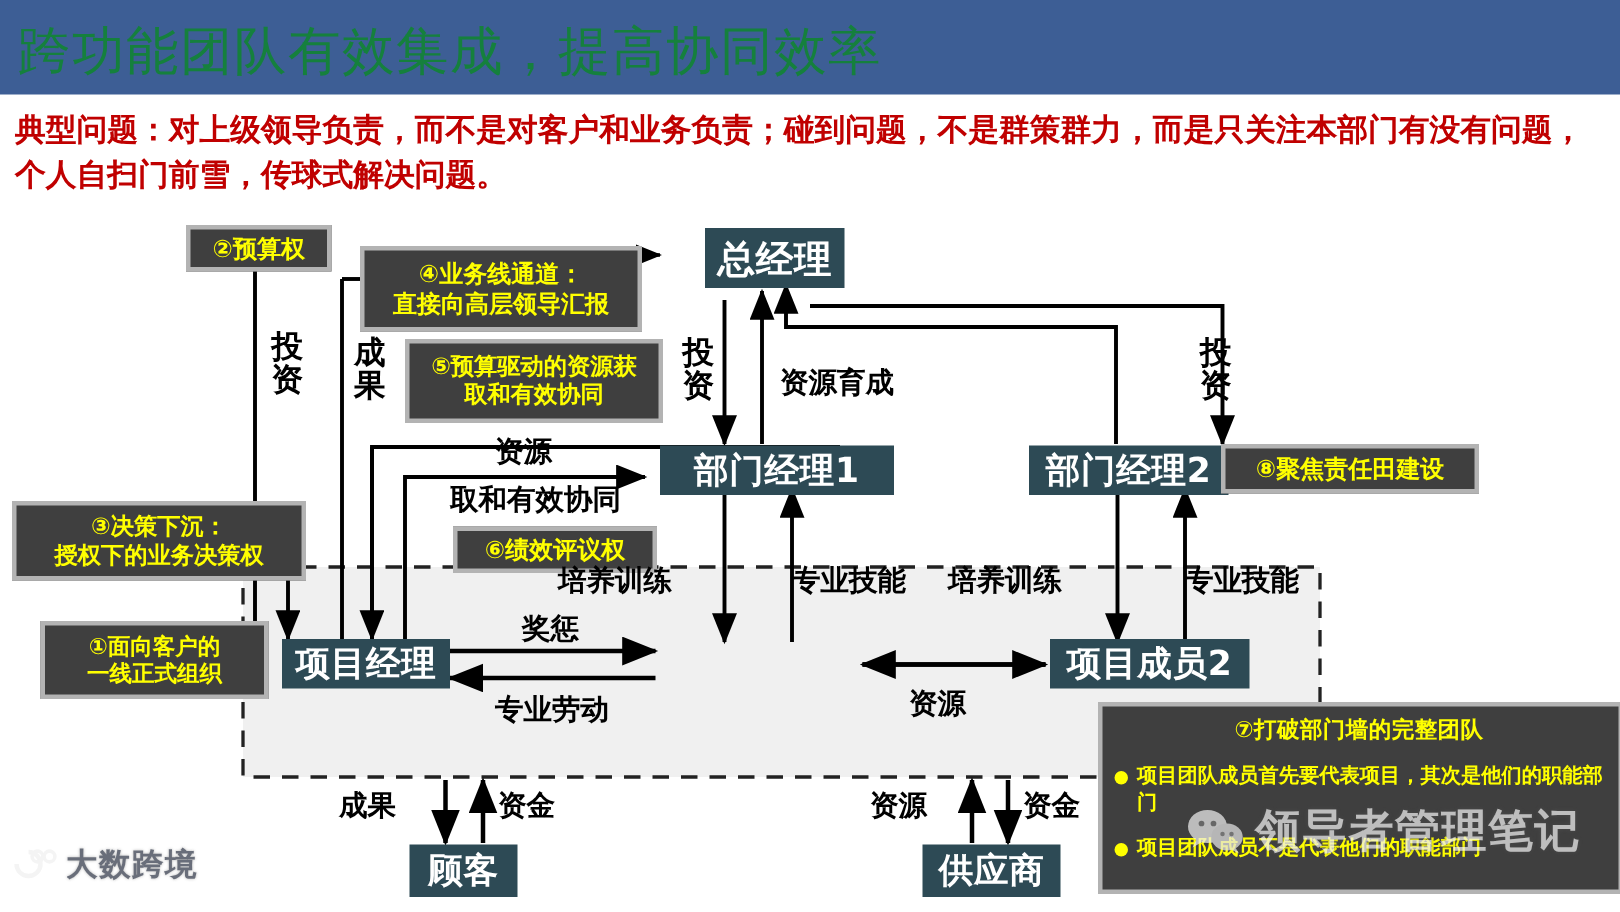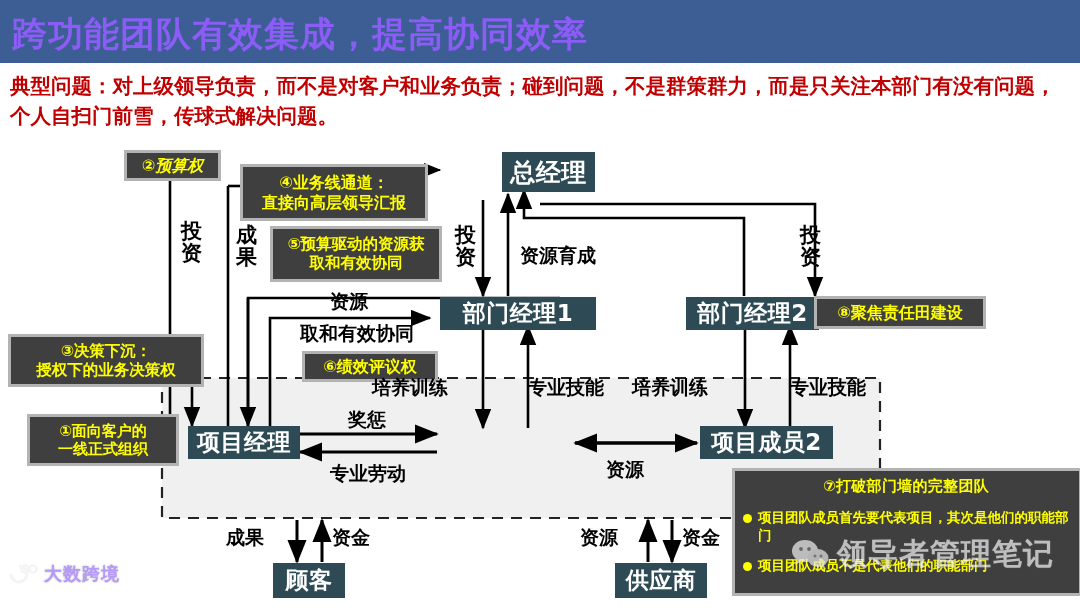--- a/index.html
+++ b/index.html
@@ -11,21 +11,21 @@
   }
   #page { position: relative; width: 1080px; height: 608px; background:#fff; }
 
   
   .header-bar {
     position: absolute; left: 0; top: 0; width: 1080px; height: 63px;
     background: #3d5e95;
   }
   .header-title {
     position: absolute; left: 12px; top: 11px;
-    font-size: 35px; font-weight: bold; color: #8b5cf6;
+    font-size: 35px; font-weight: normal; color: #15803d;
     letter-spacing: 1px; white-space: nowrap;
   }
   .subtitle {
     position: absolute; left: 10px; top: 72px; width: 1062px;
     font-size: 20.5px; font-weight: bold; color: #c00000;
     line-height: 1.45; letter-spacing: 0px;
   }
 
   
   .canvas { position: absolute; left: 0; top: 138px; width: 1080px; height: 470px; }
@@ -84,21 +84,21 @@
   }
   .c7-text { font-size: 13.5px; font-weight: bold; line-height: 1.3; }
 
   
   .wm-left {
     position: absolute; left: 8px; top: 562px;
     display: flex; align-items: center; gap: 6px;
     opacity: 0.62;
   }
   .wm-left-text {
-    font-size: 18px; font-weight: bold; color: #8b5cf6;
+    font-size: 21px; font-weight: bold; color: #0f172a;
     text-shadow: 0 0 2px rgba(120,120,120,.9);
     letter-spacing: 1px;
   }
   .wm-center {
     position: absolute; left: 790px; top: 534px;
     display: flex; align-items: center; gap: 7px;
     opacity: 0.72; pointer-events: none;
   }
   .wm-center-text {
     font-size: 30px; font-weight: bold; color: #f0f0f0;
@@ -160,21 +160,21 @@
       <line x1="575" y1="305" x2="697" y2="305" stroke="#000" stroke-width="3" marker-end="url(#ah)"></line>
       <line x1="697" y1="305" x2="575" y2="305" stroke="#000" stroke-width="3" marker-end="url(#ah)"></line>
 
       <line x1="297" y1="382" x2="297" y2="424" stroke="#000" stroke-width="3" marker-end="url(#ah)"></line>
       <line x1="322" y1="424" x2="322" y2="382" stroke="#000" stroke-width="3" marker-end="url(#ah)"></line>
 
       <line x1="648" y1="424" x2="648" y2="382" stroke="#000" stroke-width="3" marker-end="url(#ah)"></line>
       <line x1="672" y1="382" x2="672" y2="424" stroke="#000" stroke-width="3" marker-end="url(#ah)"></line>
     </svg>
 
-    <div class="node" style="left:470px; top:14px; width:93px; height:40px; font-size:25px;margin-left:32px;">
+    <div class="node" style="left:470px; top:14px; width:93px; height:40px; font-size:25px;">
       <span>总经理</span>
     </div>
 
     <div class="node" style="left:440px; top:159px; width:156px; height:33px; font-size:23px;">
       <span>部门经理1</span>
     </div>
 
     <div class="node" style="left:686px; top:159px; width:133px; height:33px; font-size:23px;">
       <span>部门经理2</span>
     </div>
@@ -194,21 +194,21 @@
 
     <div class="node" style="left:615px; top:425px; width:92px; height:35px; font-size:23px;">
       <span>供应商</span>
     </div>
 
     <div class="callout" style="left:27px; top:276px; width:152px; height:52px; font-size:15px;">
       <span>①面向客户的</span>
       <span>一线正式组织</span>
     </div>
 
-    <div class="callout" style="left:124px; top:12px; width:97px; height:31px; font-size:16px;font-style:italic;">
+    <div class="callout" style="left:124px; top:12px; width:97px; height:31px; font-size:16px;">
       <span>②预算权</span>
     </div>
 
     <div class="callout" style="left:8px; top:196px; width:196px; height:53px; font-size:15.5px;">
       <span>③决策下沉：</span>
       <span>授权下的业务决策权</span>
     </div>
 
     <div class="callout" style="left:240px; top:26px; width:188px; height:57px; font-size:16px;">
       <span>④业务线通道：</span>

